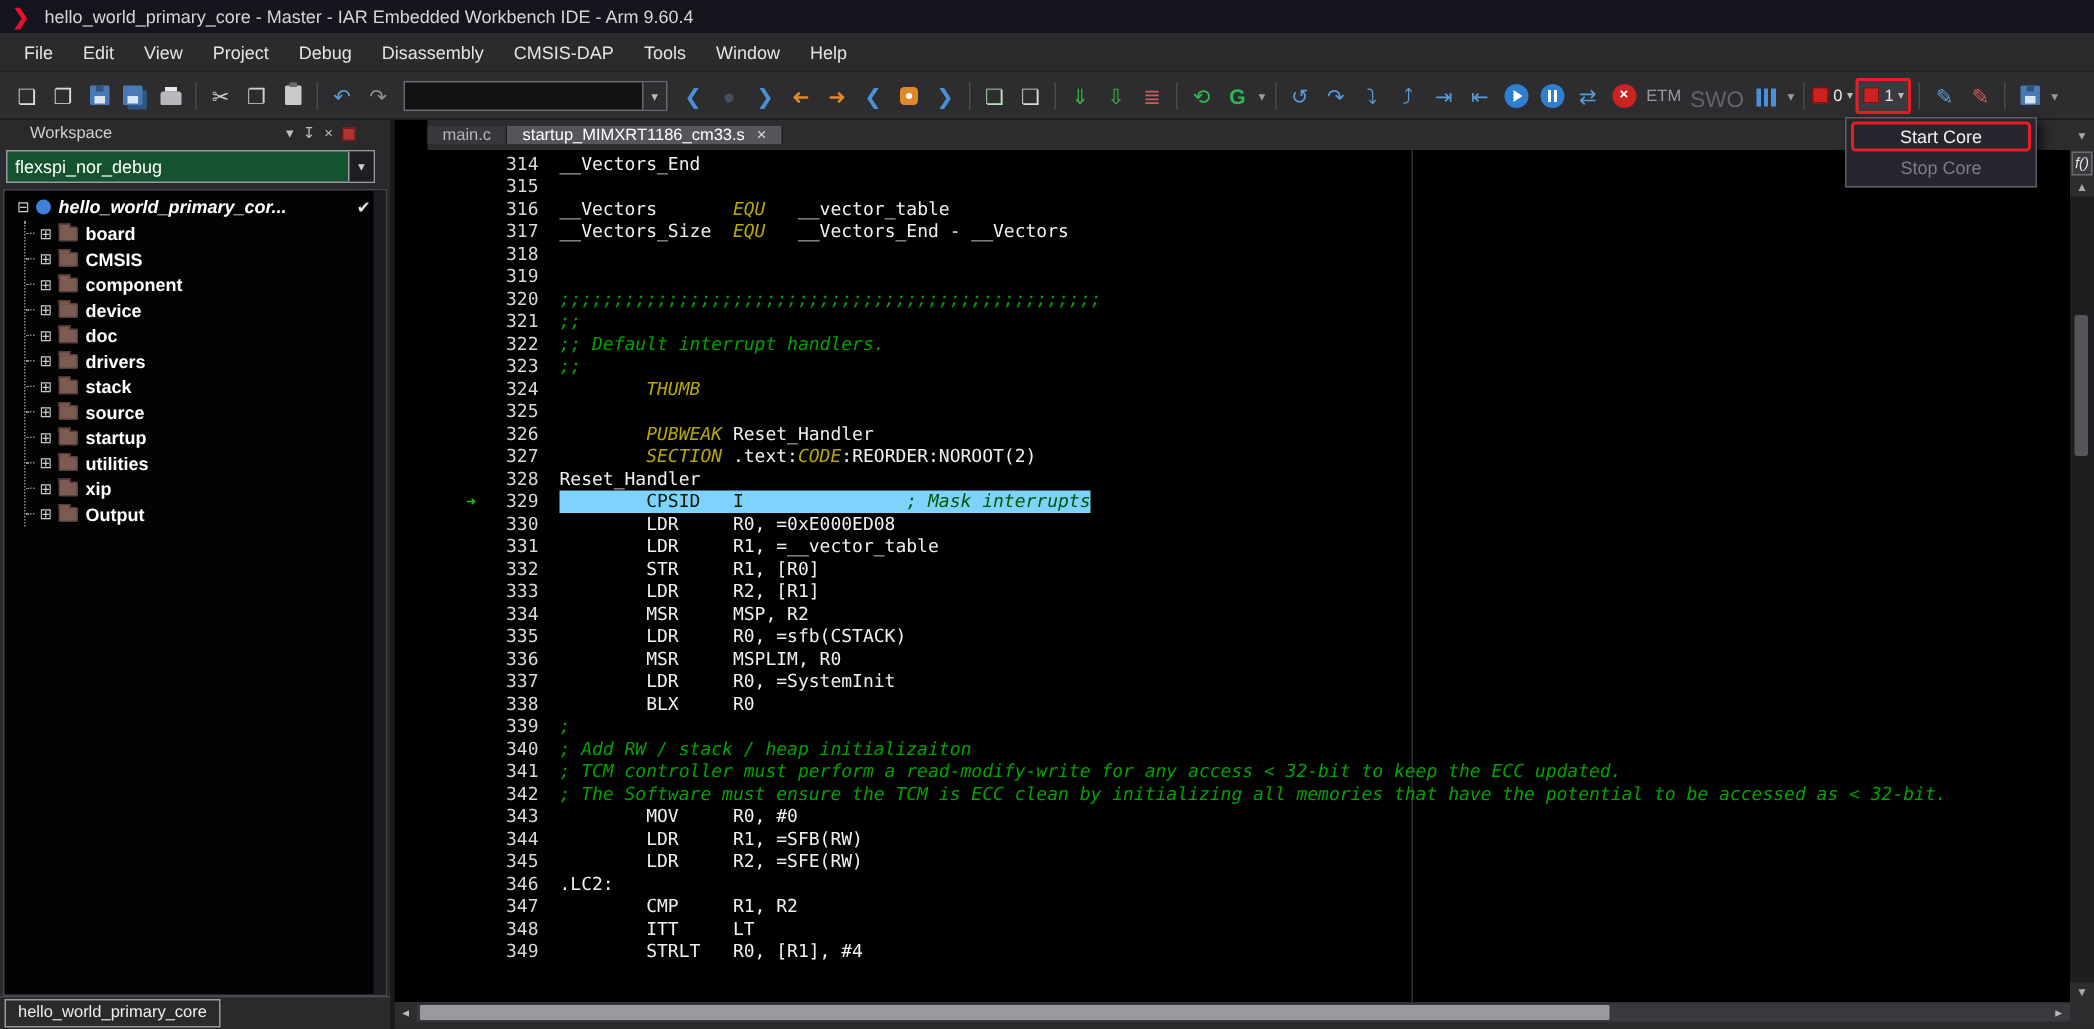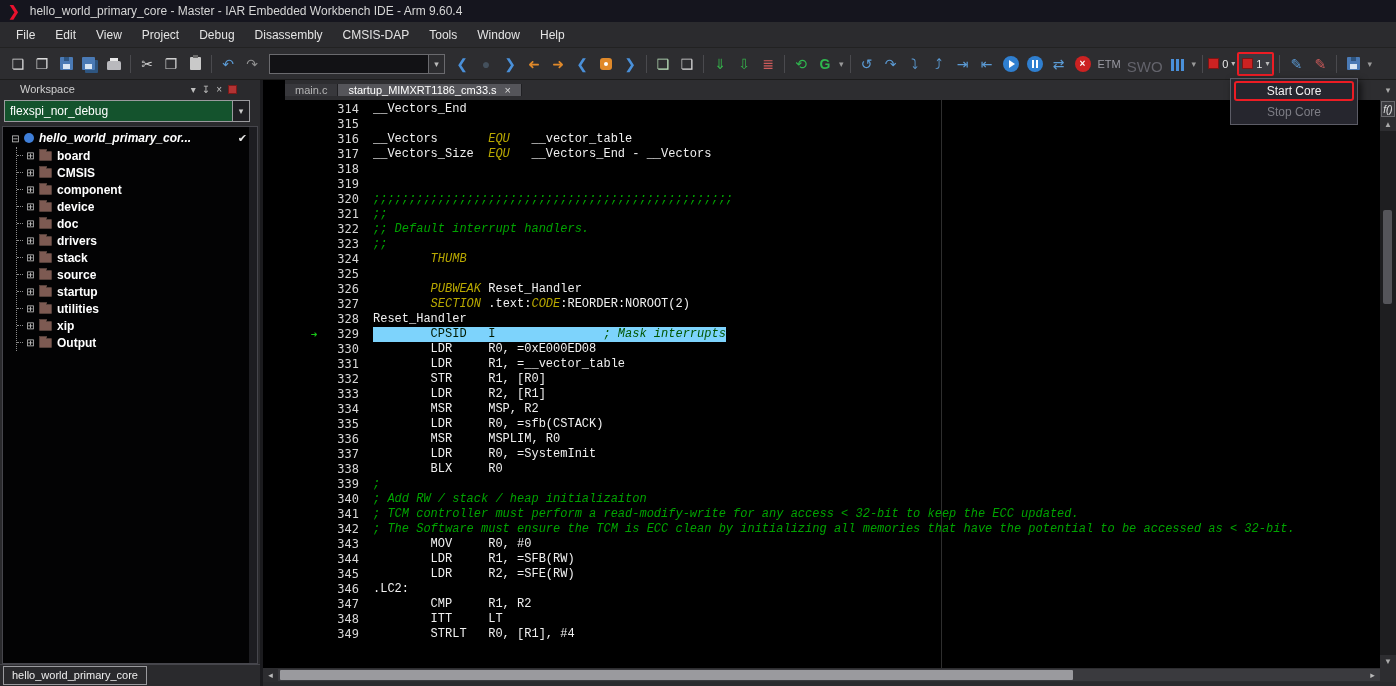--- a/index.html
+++ b/index.html
@@ -98,21 +98,21 @@
   .etab-close { margin-left:8px; font-size:11px; color:#ddd; }
   .etab-spacer { flex:1; }
   .tab-dd { width:16px; display:flex; align-items:center; justify-content:center; font-size:9px; color:#aaa; }
   .editor-body { flex:1; display:flex; min-height:0;padding-left:40px; }
   .code-wrap { flex:1; position:relative; overflow:hidden; background:#000; }
   .colguide { position:absolute; left:638px; top:0; bottom:0; width:1px; background:#2e2e2e; }
   .code-view { position:relative; font-family:"DejaVu Sans Mono", monospace; font-size:12px; line-height:15px; white-space:pre; padding-top:2px; }
   .cl { height:15px; display:flex; }
   .gut { width:22px; flex:0 0 auto; color:#18c218; font-size:11px; text-align:center; line-height:15px; }
   .ln { width:34px; flex:0 0 auto; text-align:right; color:#d8d8d8; margin-right:14px; }
-  .code { display:inline-block;font-family:Liberation Mono, monospace; }
+  .code { display:inline-block; }
   .tk-p { color:#f0f0f0; }
   .tk-k { color:#b8a800; font-style:italic;text-align:right; }
   .tk-c { color:#00a400; font-style:italic; }
   .cl.cur .code { background:#7dd3fc; }
   .cl.cur .tk-p { color:#001a00; }
   .cl.cur .tk-c { color:#015501; }
 
   
   .vrail { width:16px; flex:0 0 auto; background:#2d2d30; display:flex; flex-direction:column; }
   .fbtn { height:16px; margin:1px; border:1px solid #6a6a6e; font-size:10px; font-style:italic; color:#e0e0e0; display:flex; align-items:center; justify-content:center; background:#3a3a3e; }

